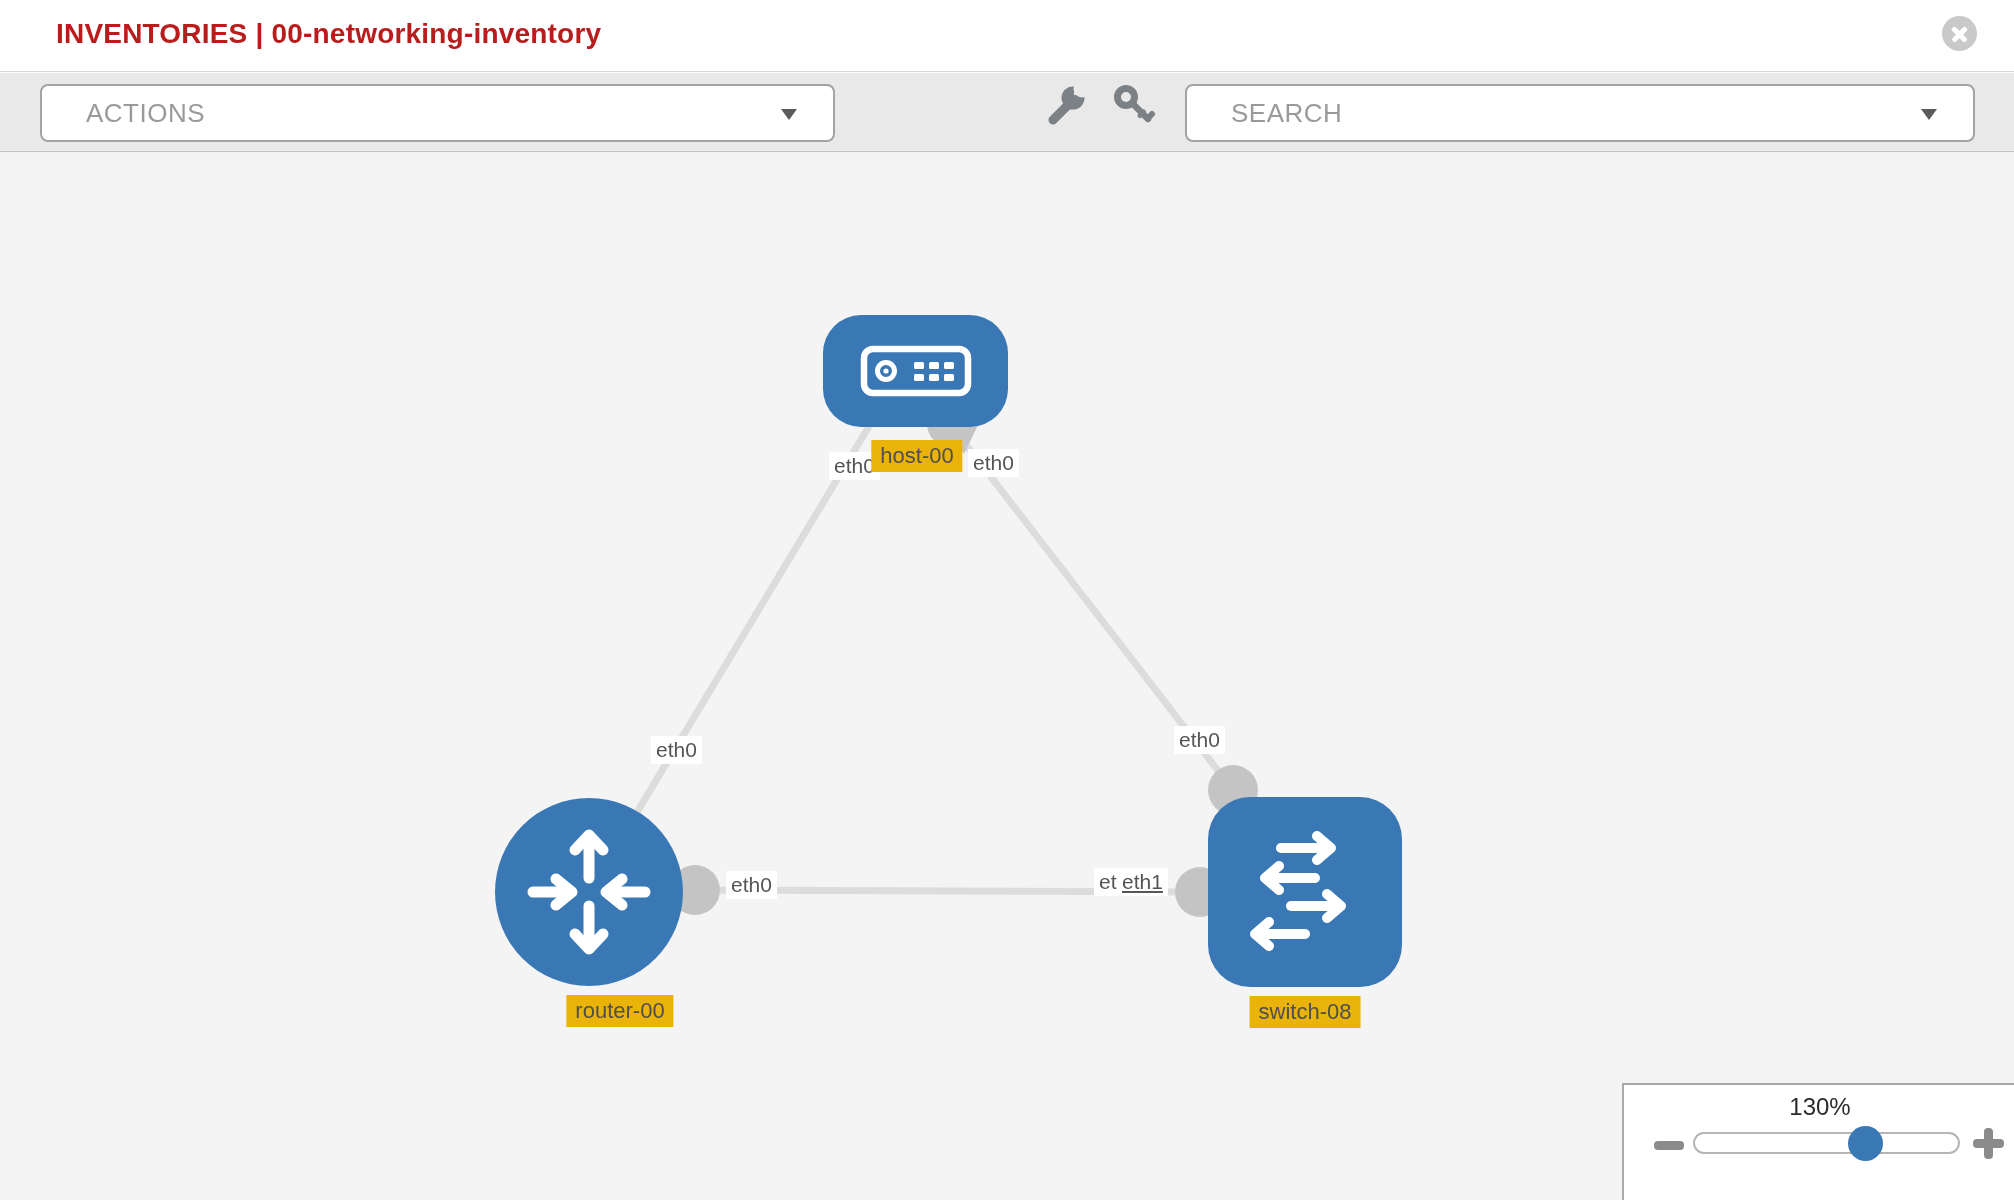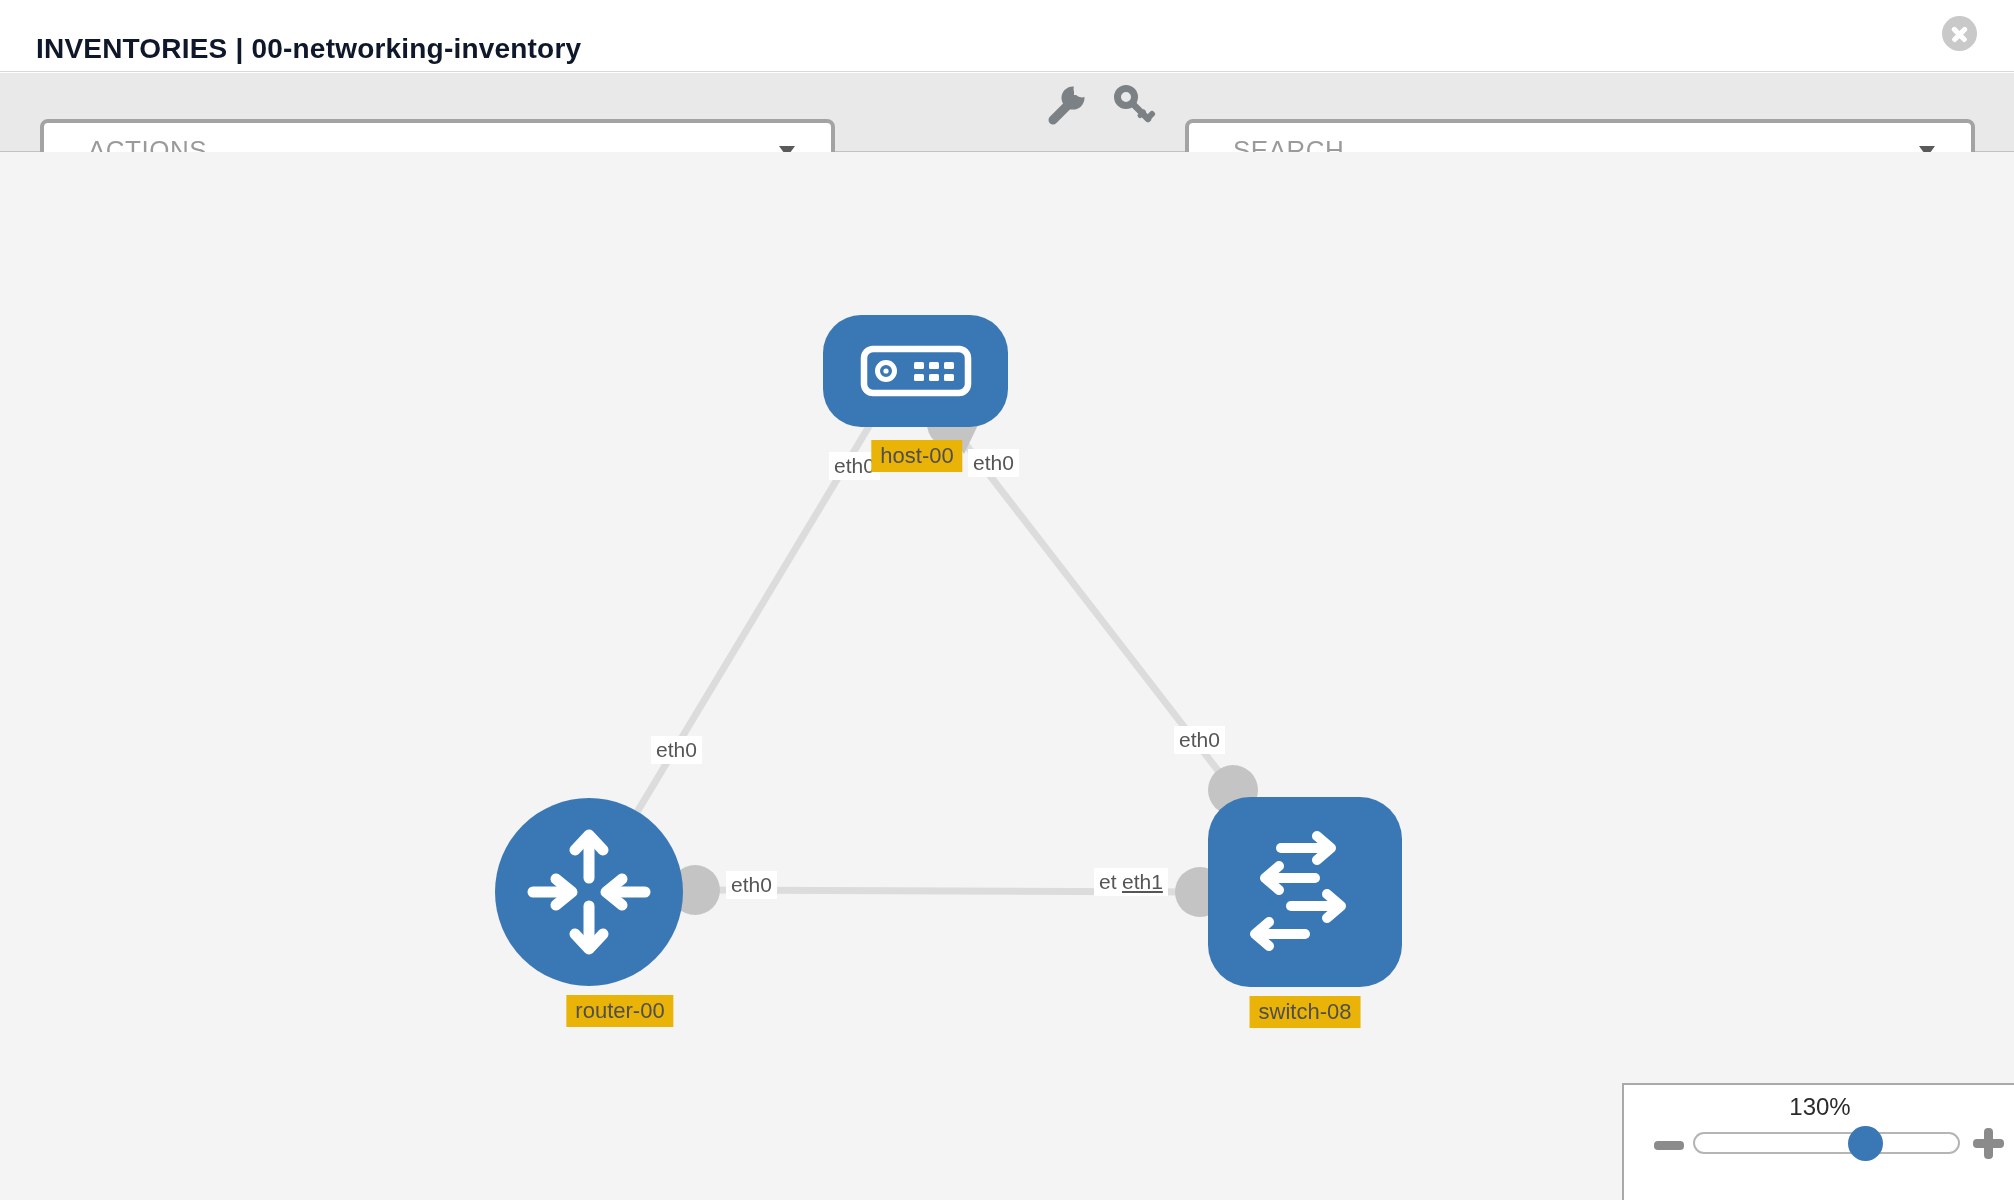--- a/index.html
+++ b/index.html
@@ -3,29 +3,29 @@
 <meta charset="utf-8">
 <style>
   * { margin:0; padding:0; box-sizing:border-box; }
   html,body { width:2014px; height:1200px; }
   body { font-family:"Liberation Sans", sans-serif; background:#ffffff; position:relative; overflow:hidden; }
 
   .stage { position:absolute; left:0; top:0; width:2014px; height:1200px; overflow:hidden; }
 
   
   .header { position:absolute; left:0; top:0; width:2014px; height:72px; background:#ffffff; border-bottom:1px solid #d8d8d8; }
-  .page-title { position:absolute; left:36px; top:18px; font-size:28px; font-weight:bold; color:#0f172a; letter-spacing:0.2px;margin-top:15px; }
+  .page-title { position:absolute; left:56px; top:18px; font-size:28px; font-weight:bold; color:#b91c1c; letter-spacing:0.2px; }
   .close-btn { position:absolute; left:1942px; top:16px; width:35px; height:35px; border-radius:50%; background:#c9c9c9; cursor:pointer; }
   .close-btn .bar { position:absolute; left:8px; top:15.5px; width:19px; height:4.5px; background:#ffffff; border-radius:2px; }
   .close-btn .bar.b1 { transform:rotate(45deg); }
   .close-btn .bar.b2 { transform:rotate(-45deg); }
 
   
   .toolbar { position:absolute; left:0; top:73px; width:2014px; height:79px; background:#e9e9e9; border-bottom:1px solid #c2c2c2; }
-  .select-box { position:absolute; top:11px; height:41px; background:#ffffff; border:4px solid #a3a3a3; border-radius:8px; cursor:pointer;margin-top:35px; }
+  .select-box { position:absolute; top:11px; height:58px; background:#ffffff; border:2px solid #a3a3a3; border-radius:8px; cursor:pointer; }
   .select-box .sel-label { position:absolute; left:44px; top:0; line-height:54px; font-size:26px; color:#9a9a9a; letter-spacing:0.5px; }
   .select-box .caret { position:absolute; right:36px; top:23px; width:0; height:0; border-left:8px solid transparent; border-right:8px solid transparent; border-top:11px solid #5a5a5a; }
   .actions-box { left:40px; width:795px; }
   .search-box { left:1185px; width:790px; }
   .tool-icon { position:absolute; cursor:pointer; }
   .tool-icon.wrench { left:1044px; top:8px; }
   .tool-icon.key { left:1112px; top:10px; }
 
   
   .graph { position:absolute; left:0; top:152px; width:2014px; height:1048px; background:#f4f4f4; }

